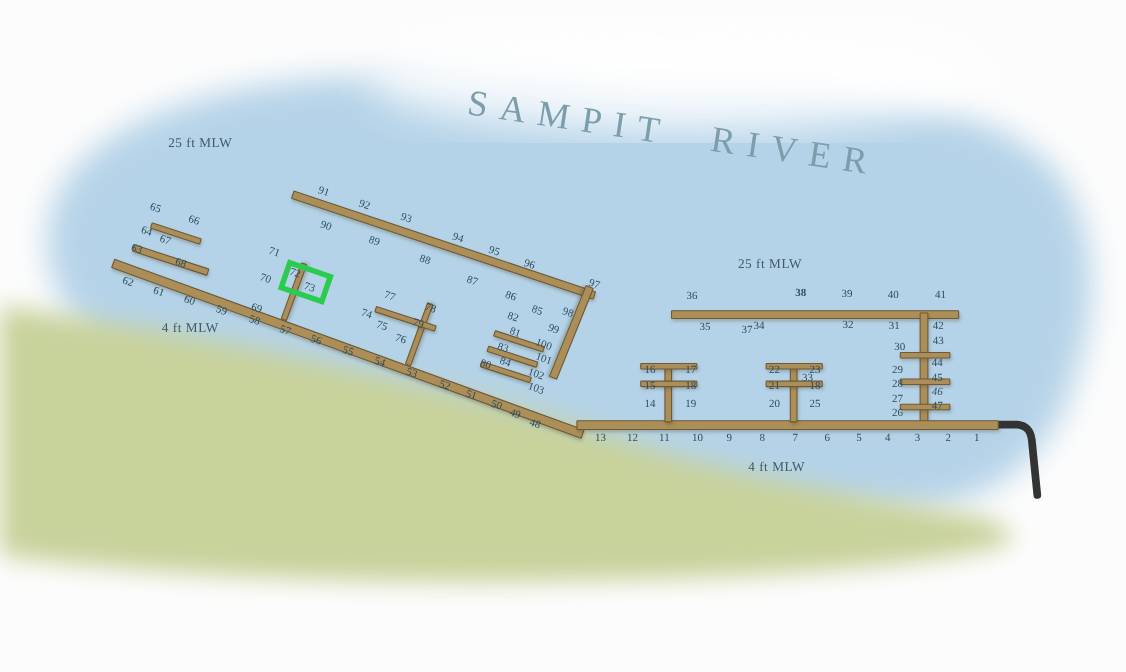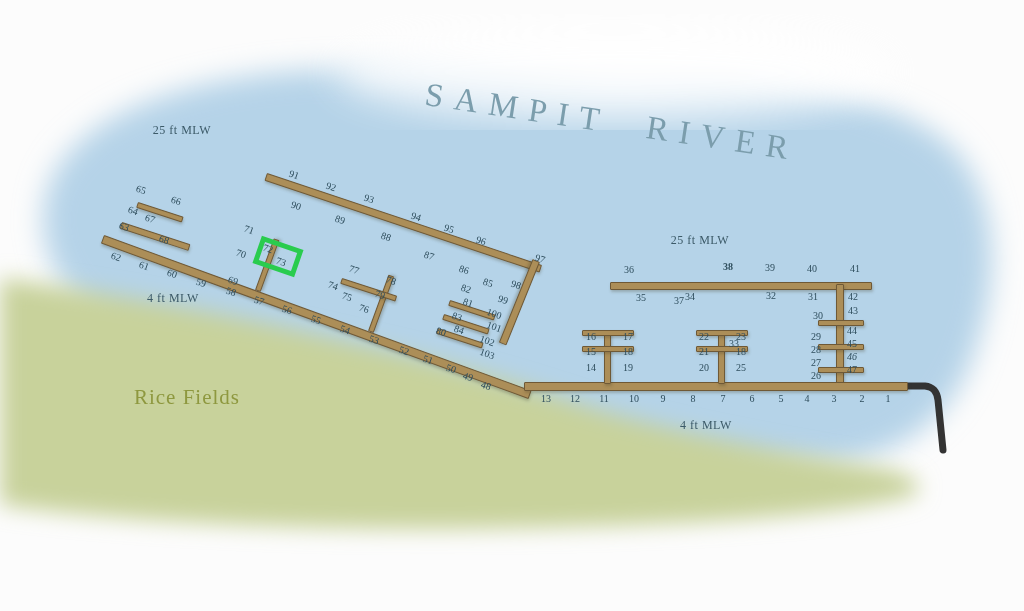--- a/index.html
+++ b/index.html
@@ -89,21 +89,20 @@
       <div class="dock" style="left: 696px; top: 346px; width: 52px; height: 6px; transform: rotate(0deg);"></div>
     </div>
 
   <div>
       <span class="maplabel" style="left: 182px; top: 130px;">25 ft MLW</span>
       <span class="maplabel" style="left: 700px; top: 240px;">25 ft MLW</span>
       <span class="maplabel" style="left: 173px; top: 298px;">4 ft MLW</span>
       <span class="maplabel" style="left: 706px; top: 425px;">4 ft MLW</span>
     </div>
 
-  <div id="rice">Rice Fields</div>
 
   <div>
       <span class="slip" style="left: 116px; top: 257px; transform: translate(-50%, -50%) rotate(19deg);">62</span>
       <span class="slip" style="left: 144px; top: 266px; transform: translate(-50%, -50%) rotate(19deg);">61</span>
       <span class="slip" style="left: 172px; top: 274px; transform: translate(-50%, -50%) rotate(19deg);">60</span>
       <span class="slip" style="left: 201px; top: 283px; transform: translate(-50%, -50%) rotate(19deg);">59</span>
       <span class="slip" style="left: 231px; top: 292px; transform: translate(-50%, -50%) rotate(19deg);">58</span>
       <span class="slip" style="left: 259px; top: 301px; transform: translate(-50%, -50%) rotate(19deg);">57</span>
       <span class="slip" style="left: 287px; top: 310px; transform: translate(-50%, -50%) rotate(19deg);">56</span>
       <span class="slip" style="left: 316px; top: 320px; transform: translate(-50%, -50%) rotate(19deg);">55</span>

